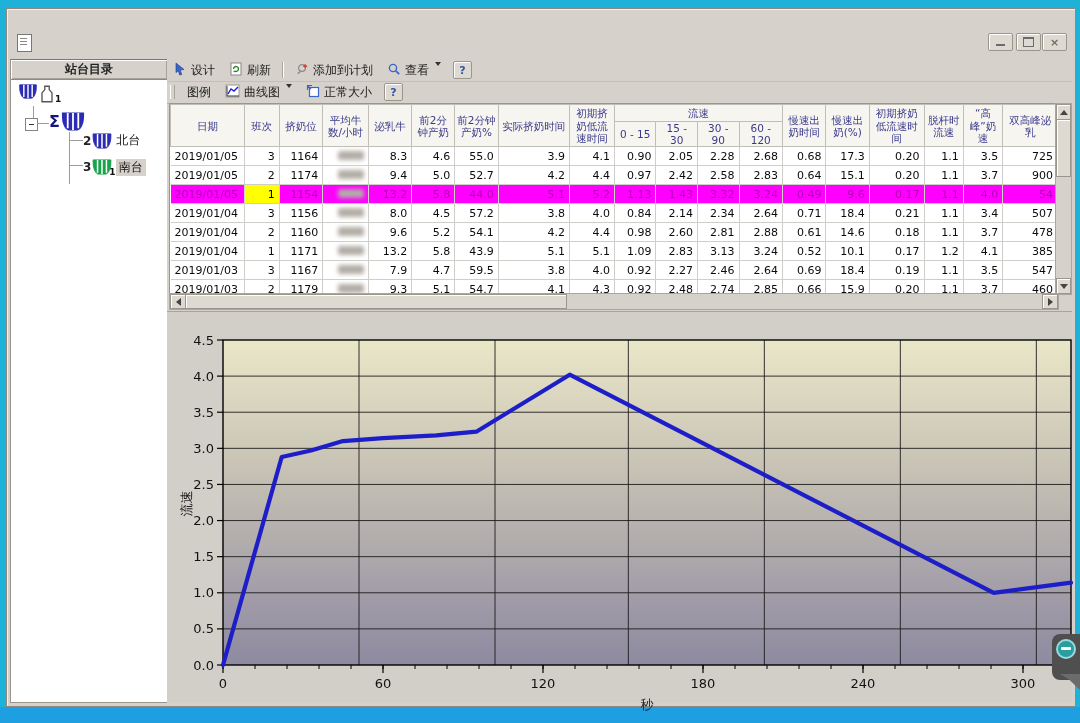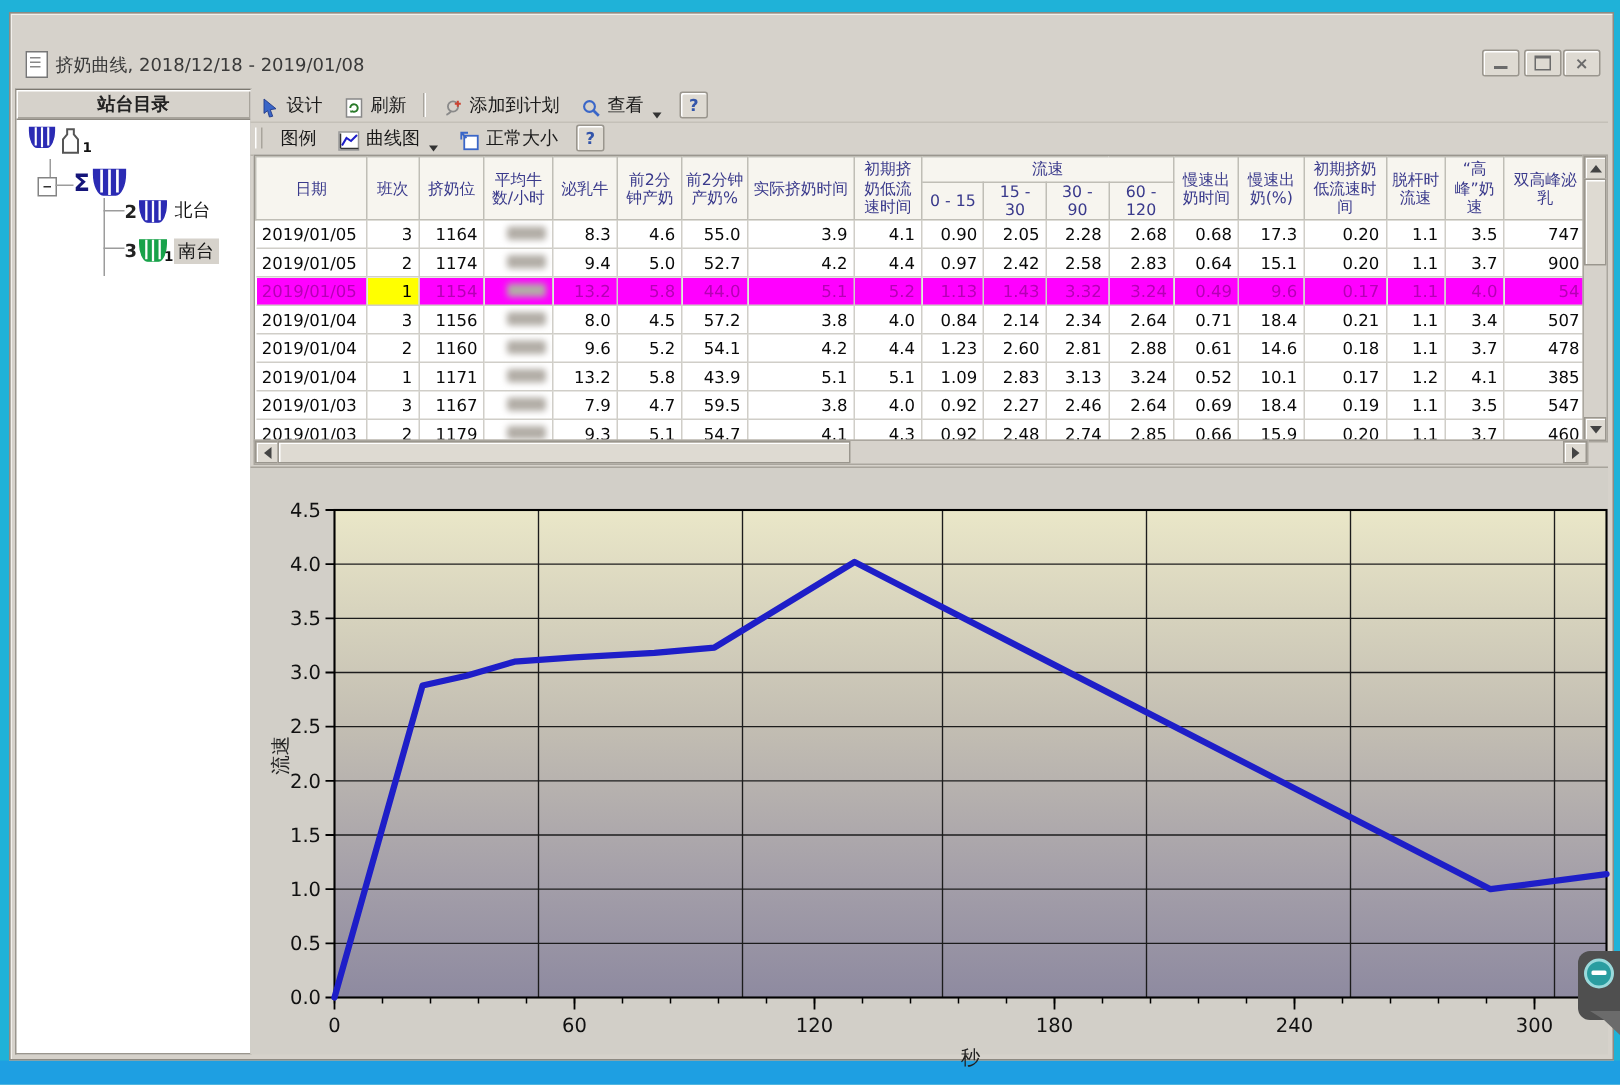--- a/index.html
+++ b/index.html
@@ -35,21 +35,21 @@
     display:flex;align-items:center;justify-content:center;}
   .minusbox i{display:block;width:5px;height:1px;background:#333;}
   .badge{font-size:9px;font-weight:bold;color:#111;}
   
   #main{position:absolute;left:160px;top:50px;right:3px;bottom:3px;background:#d6d2cb;}
   .toolbar{position:absolute;left:0;width:100%;height:22px;display:flex;align-items:center;gap:2px;}
   #toolbar1{top:0;border-bottom:1px solid #c4c0b8;}
   #toolbar2{top:22px;border-bottom:1px solid #b8b4ac;}
   .tb-grip{width:3px;height:14px;margin:0 4px 0 3px;border-left:1px solid #fff;
     border-right:1px solid #a8a49c;}
-  .tb-btn{display:flex;align-items:flex-end;gap:4px;padding:2px 5px;font-size:12px;color:#1a1a1a;
+  .tb-btn{display:flex;align-items:flex-start;gap:4px;padding:2px 5px;font-size:12px;color:#1a1a1a;
     border:1px solid transparent;}
   .tb-btn svg{display:block;}
   .tb-sep{width:1px;height:16px;background:#a8a49c;border-right:1px solid #fff;margin:0 3px;}
   .dd-arrow{width:0;height:0;border-left:3px solid transparent;border-right:3px solid transparent;
     border-top:4px solid #333;margin-left:2px;}
   .help-btn{width:17px;height:16px;background:#dedad2;border:1px solid #9a968e;border-radius:2px;
     box-shadow:inset 1px 1px 0 #fff;color:#3355aa;font-weight:bold;font-size:11px;
     display:flex;align-items:center;justify-content:center;margin-left:4px;}
   
   #table-wrap{position:absolute;left:2px;top:44px;width:888px;height:190px;overflow:hidden;
@@ -91,21 +91,20 @@
 </head>
 <body>
 
 <div id="frame">
   <div id="frame-bottom"></div>
 
   <div id="window">
 
     <div id="titlebar">
       <div id="title-icon"></div>
-      <div id="title-text">挤奶曲线, 2018/12/18 - 2019/01/08</div>
       <div class="winbtn" id="btn-min">
           <i></i>
         </div>
       <div class="winbtn" id="btn-restore">
           <i></i>
         </div>
       <div class="winbtn" id="btn-close">
         <span>×</span>
       </div>
     </div>
@@ -285,21 +284,21 @@
                 <td class="num">4.1</td>
                 <td class="num">0.90</td>
                 <td class="num">2.05</td>
                 <td class="num">2.28</td>
                 <td class="num">2.68</td>
                 <td class="num">0.68</td>
                 <td class="num">17.3</td>
                 <td class="num">0.20</td>
                 <td class="num">1.1</td>
                 <td class="num">3.5</td>
-                <td class="num">747</td>
+                <td class="num">725</td>
               </tr>
               <tr class="">
                 <td class="">2019/01/05</td>
                 <td class="num">2</td>
                 <td class="num">1174</td>
                 <td class="num"><span class="blur-blob"></span></td>
                 <td class="num">9.4</td>
                 <td class="num">5.0</td>
                 <td class="num">52.7</td>
                 <td class="num">4.2</td>
@@ -360,21 +359,21 @@
               <tr class="">
                 <td class="">2019/01/04</td>
                 <td class="num">2</td>
                 <td class="num">1160</td>
                 <td class="num"><span class="blur-blob"></span></td>
                 <td class="num">9.6</td>
                 <td class="num">5.2</td>
                 <td class="num">54.1</td>
                 <td class="num">4.2</td>
                 <td class="num">4.4</td>
-                <td class="num">1.23</td>
+                <td class="num">0.98</td>
                 <td class="num">2.60</td>
                 <td class="num">2.81</td>
                 <td class="num">2.88</td>
                 <td class="num">0.61</td>
                 <td class="num">14.6</td>
                 <td class="num">0.18</td>
                 <td class="num">1.1</td>
                 <td class="num">3.7</td>
                 <td class="num">478</td>
               </tr>

